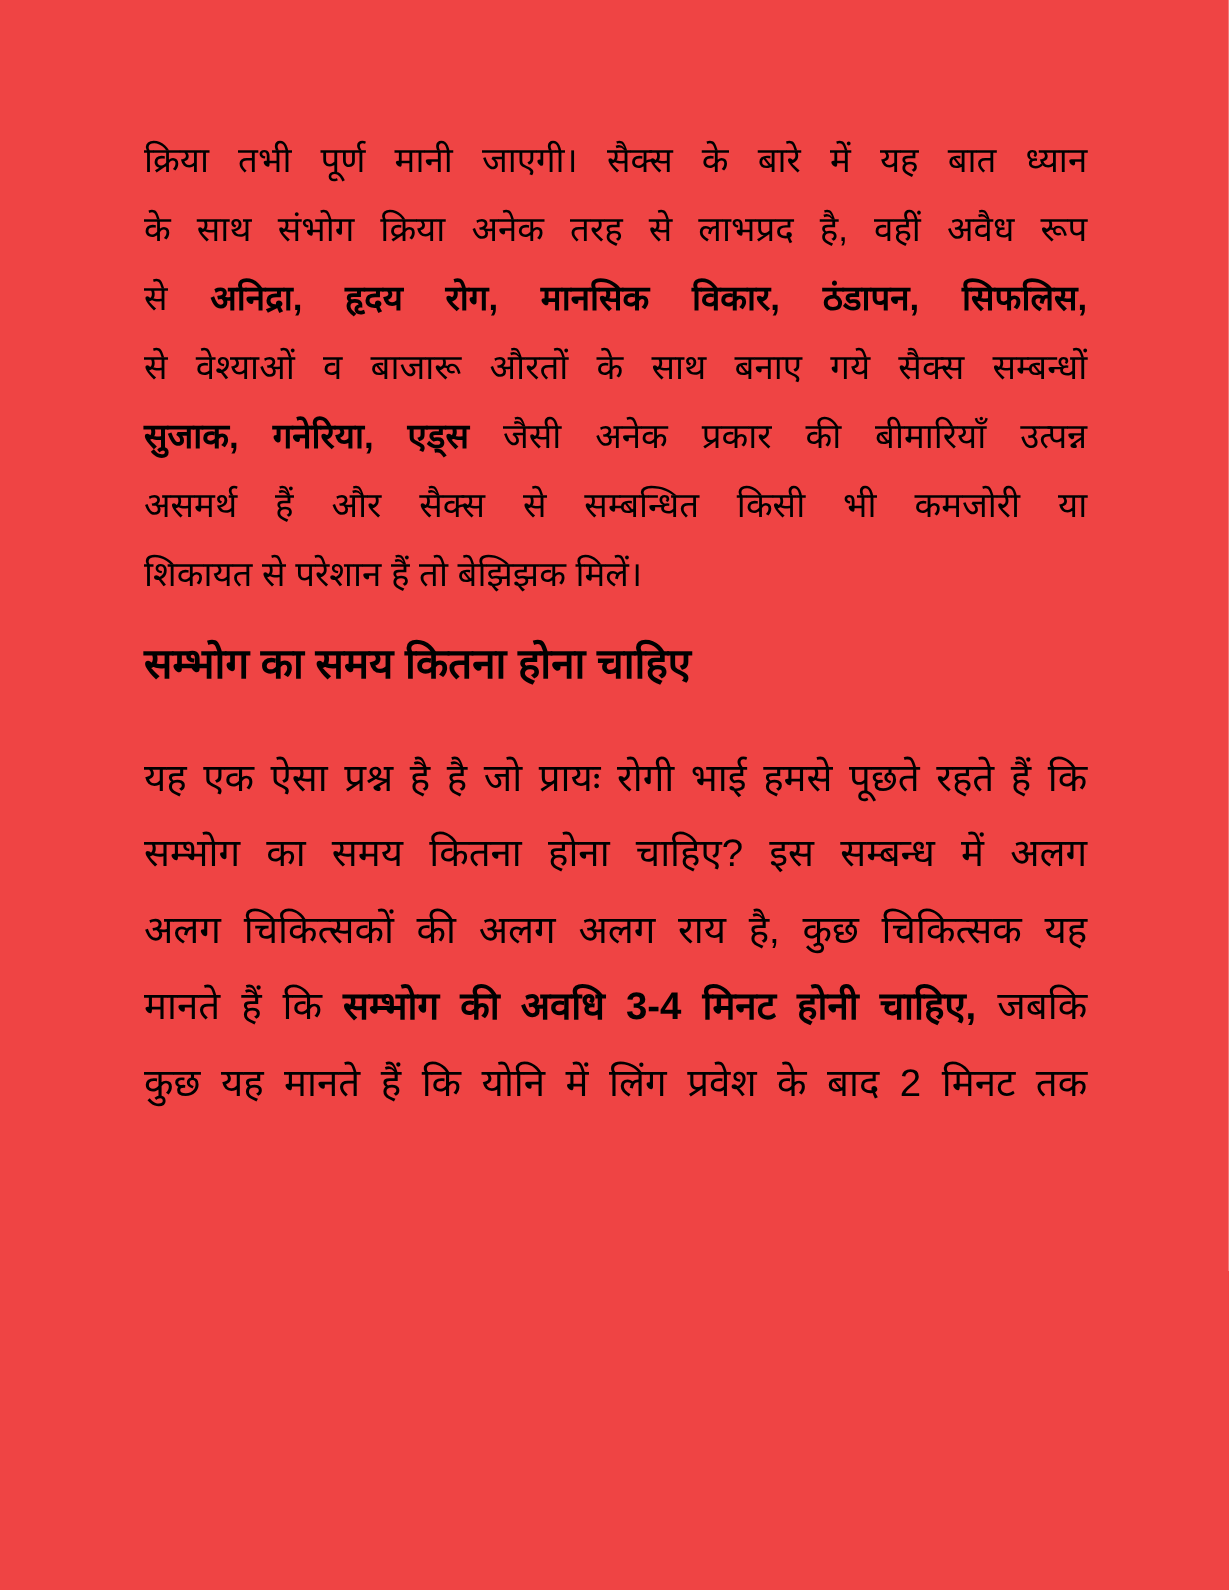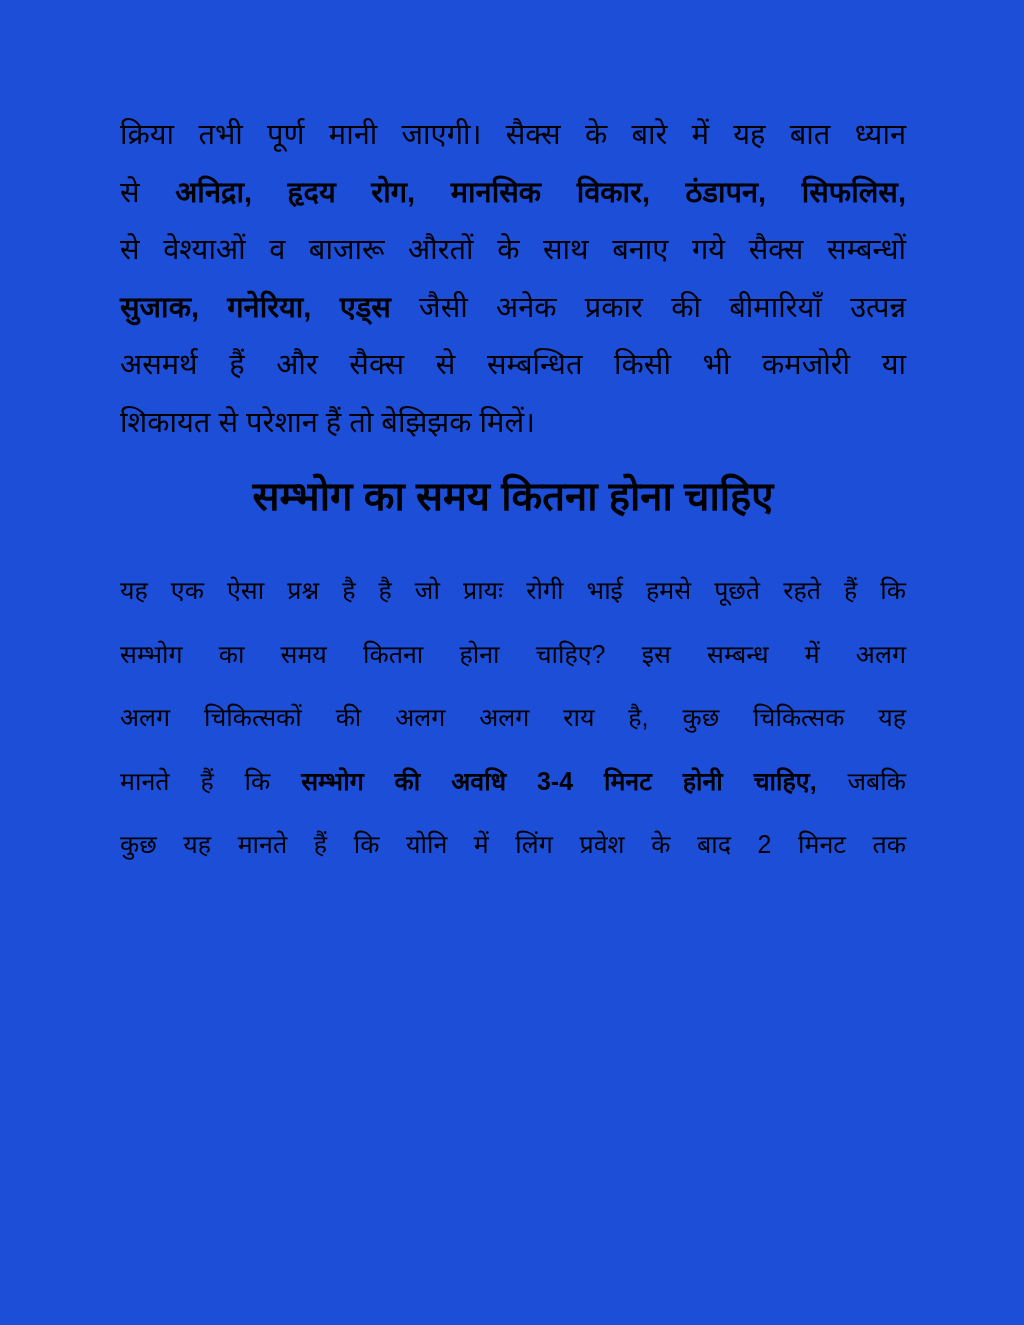--- a/index.html
+++ b/index.html
@@ -1,20 +1,20 @@
 <!DOCTYPE html>
 <html><head>
 <meta charset="utf-8">
 <style>
   html, body { margin: 0; padding: 0; }
   .page {
     position: relative;
     width: 1024px;
     height: 1325px;
-    background: #1d4ed8;
+    background: #ef4444;
     color: #000000;
     font-family: "Liberation Sans", sans-serif;
     overflow: hidden;
   }
   .content {
     position: absolute;
     left: 120px;
     top: 106px;
     width: 786px;
   }
@@ -22,47 +22,47 @@
     text-align: justify;
     text-align-last: justify;
     white-space: normal;
   }
   .para1 .line {
     font-size: 29px;
     line-height: 57.5px;
     height: 57.5px;
   }
   .para2 .line {
-    font-size: 25px;
+    font-size: 32px;
     line-height: 63.5px;
     height: 63.5px;
   }
   .line.last {
     text-align-last: left;
   }
   .seg { font-weight: 400; }
   .seg.bold { font-weight: 700; }
   .heading {
     font-weight: 700;
-    font-size: 40px;
+    font-size: 35px;
     line-height: 46px;
     height: 46px;
     margin-top: 22px;
-    text-align: center;
   }
   .para2 { margin-top: 40px; }
 </style>
 </head>
 <body>
 
 <div class="page">
   <div class="content">
 
     <div class="para para1">
         <div class="line"><span class="seg">क्रिया तभी पूर्ण मानी जाएगी। सैक्स के बारे में यह बात ध्यान</span></div>
+        <div class="line"><span class="seg">के साथ संभोग क्रिया अनेक तरह से लाभप्रद है, वहीं अवैध रूप</span></div>
         <div class="line"><span class="seg">से </span><span class="seg bold">अनिद्रा, हृदय रोग, मानसिक विकार, ठंडापन, सिफलिस,</span></div>
         <div class="line"><span class="seg">से वेश्याओं व बाजारू औरतों के साथ बनाए गये सैक्स सम्बन्धों</span></div>
         <div class="line"><span class="seg bold">सुजाक, गनेरिया, एड्स</span><span class="seg"> जैसी अनेक प्रकार की बीमारियाँ उत्पन्न</span></div>
         <div class="line"><span class="seg">असमर्थ हैं और सैक्स से सम्बन्धित किसी भी कमजोरी या</span></div>
         <div class="line last"><span class="seg">शिकायत से परेशान हैं तो बेझिझक मिलें।</span></div>
       </div>
 
     <div class="heading">सम्भोग का समय कितना होना चाहिए</div>
 
     <div class="para para2">

